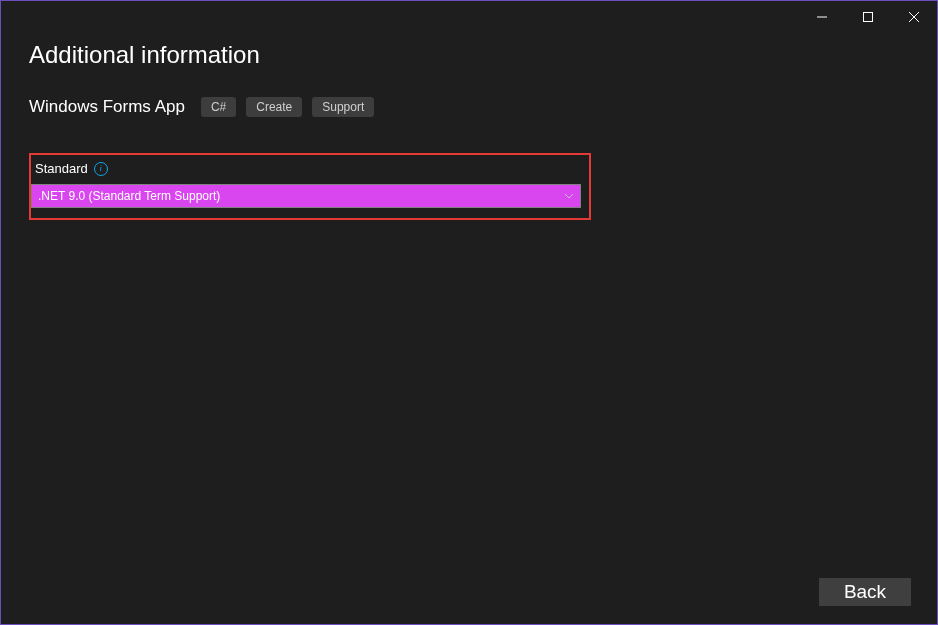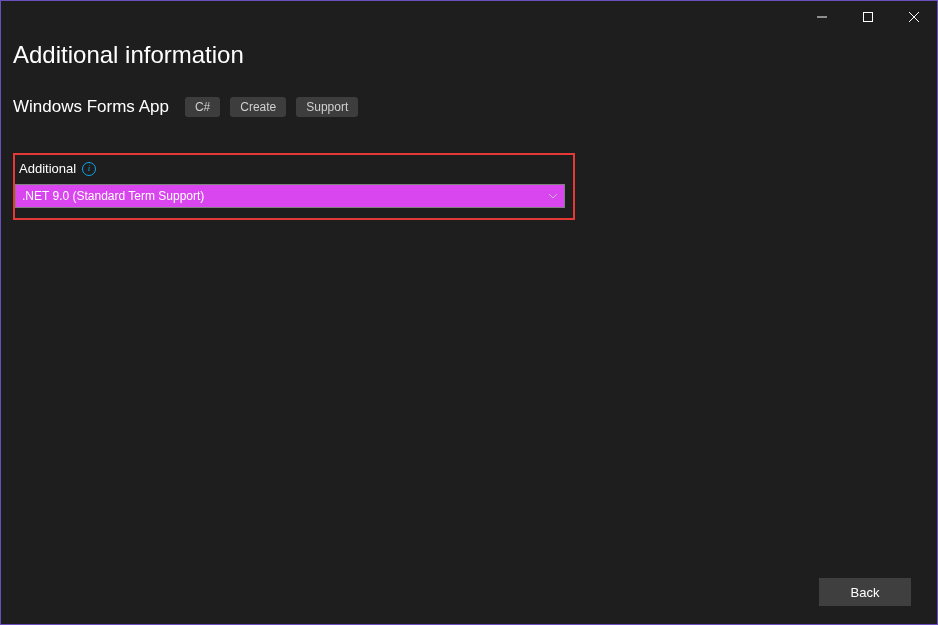--- a/index.html
+++ b/index.html
@@ -35,21 +35,21 @@
       align-items: center;
       justify-content: center;
       color: #ffffff;
       cursor: pointer;
     }
     .window-btn svg {
       width: 10px;
       height: 10px;
     }
     .content {
-      padding: 8px 28px 0 12px;
+      padding: 8px 28px 0 28px;
     }
     .page-title {
       font-size: 24px;
       font-weight: 400;
       color: #ffffff;
       margin-bottom: 28px;
     }
     .subtitle-row {
       display: flex;
       align-items: center;
@@ -133,21 +133,21 @@
     .footer {
       position: absolute;
       bottom: 18px;
       right: 16px;
       display: flex;
       gap: 0;
     }
     .footer-btn {
       width: 92px;
       height: 28px;
-      font-size: 13px;
+      font-size: 19px;
       display: flex;
       align-items: center;
       justify-content: center;
       cursor: pointer;
       border: none;
       color: #ffffff;
     }
     .back-btn {
       background: #3f3f3f;
       margin-right: 10px;
@@ -196,21 +196,21 @@
     <div class="subtitle">Windows Forms App</div>
     <div class="tag">C#</div>
     <div class="tag">Create</div>
     <div class="tag">Support</div>
   </div>
 
   <div class="framework-area">
     <div style="display:flex; align-items:flex-end; gap:0;">
       <div class="highlight-box">
         <div class="field-label-row">
-          <span class="field-label">Additional</span>
+          <span class="field-label">Standard</span>
           <span class="info-icon">i</span>
         </div>
         <div class="dropdown-wrapper">
           <div class="dropdown">
             <span class="dropdown-text">.NET 9.0 (Standard Term Support)</span>
             <span class="dropdown-arrow">
               <svg viewBox="0 0 8 5">
                   <path d="M0 0 L4 4 L8 0" stroke="#c0c0c0" stroke-width="1" fill="none"></path>
                 </svg>
             </span>

